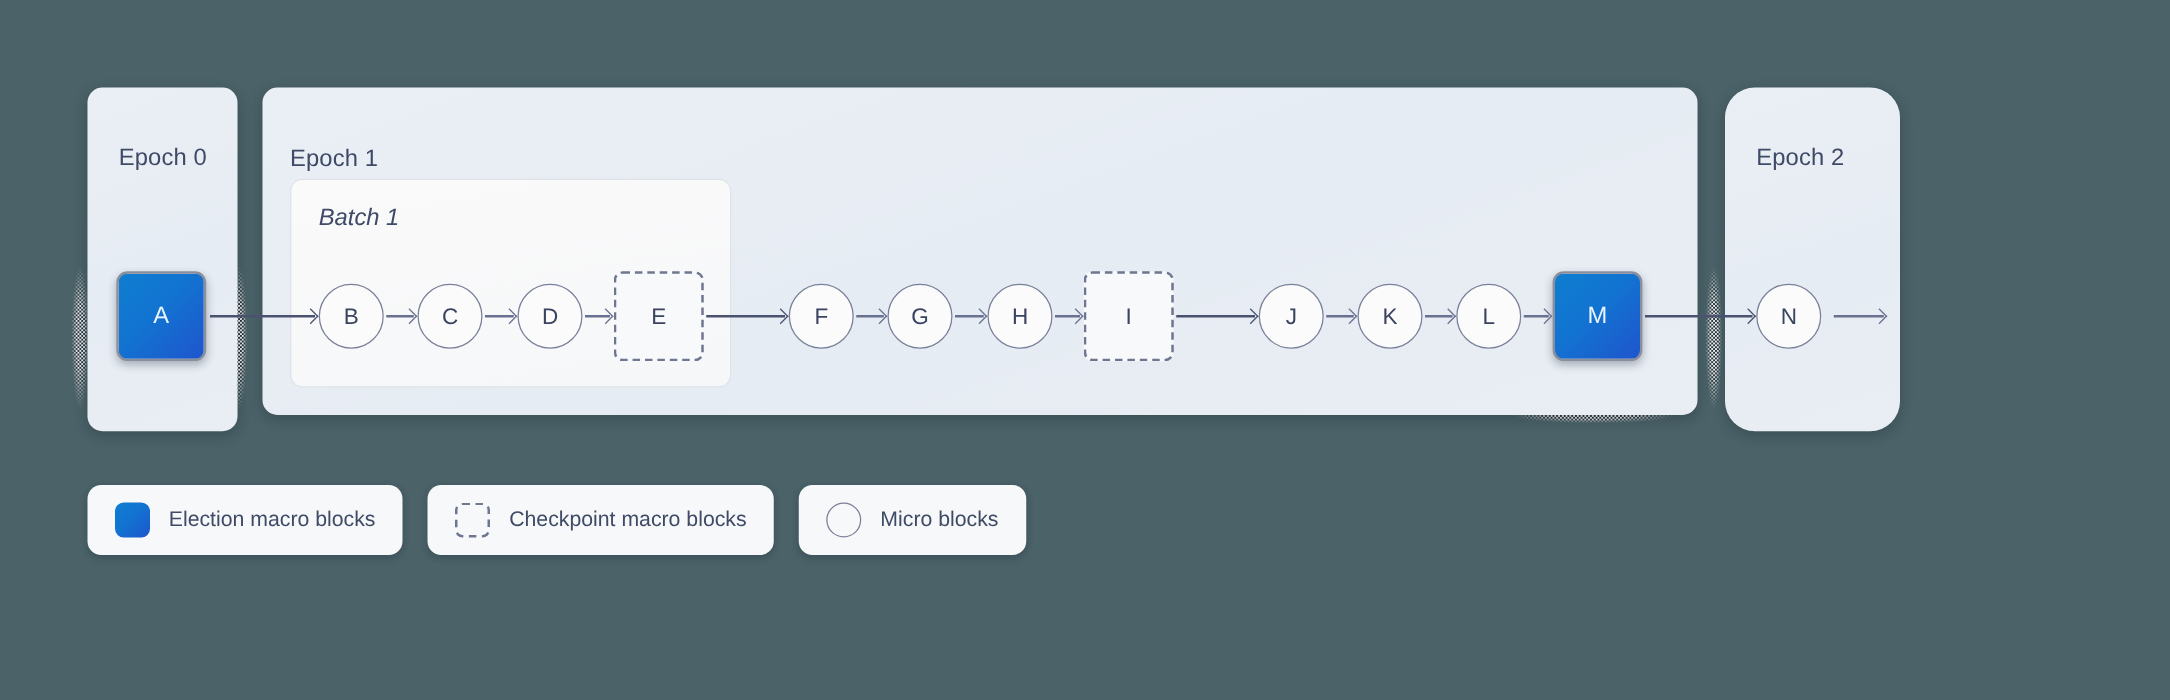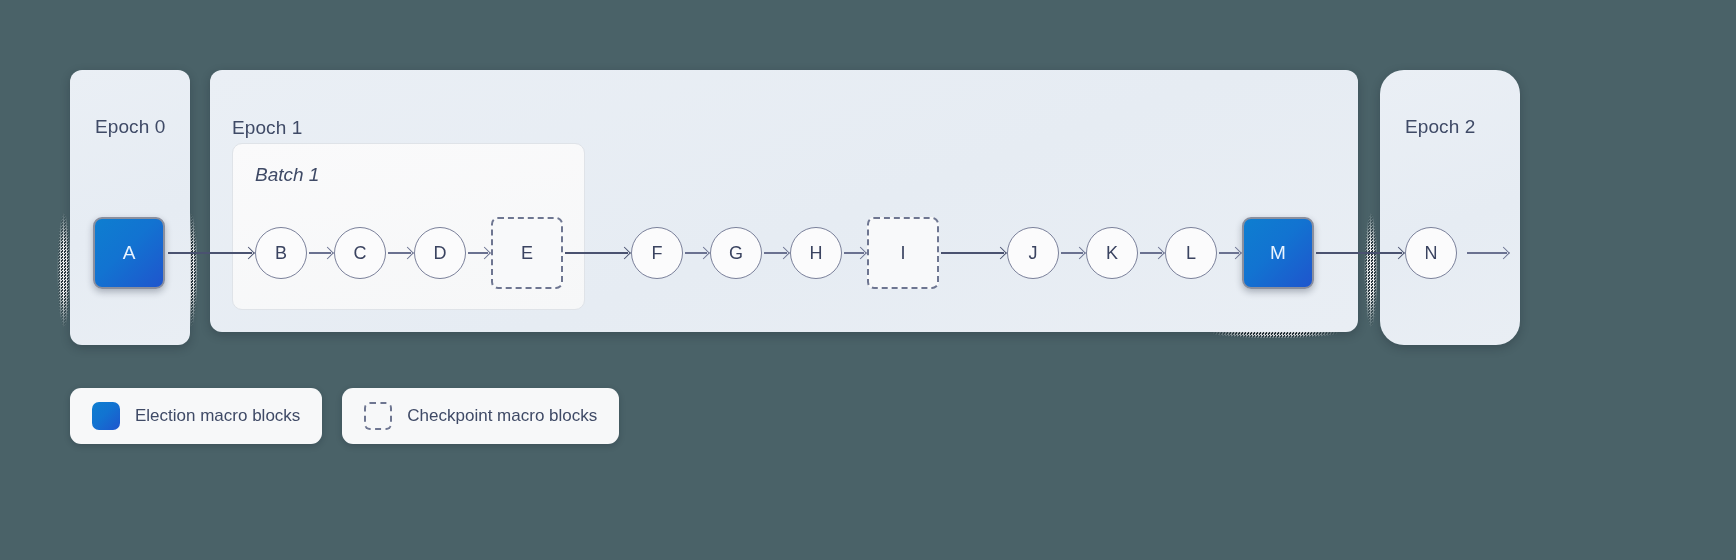--- a/index.html
+++ b/index.html
@@ -297,15 +297,19 @@
 
   <div class="legend-row">
     <div class="legend-item">
       <span class="sw-election"></span>
       <span class="legend-label">Election macro blocks</span>
     </div>
     <div class="legend-item">
       <span class="sw-checkpoint"></span>
       <span class="legend-label">Checkpoint macro blocks</span>
     </div>
+    <div class="legend-item">
+      <span class="sw-micro"></span>
+      <span class="legend-label">Micro blocks</span>
+    </div>
   </div>
 
 </div>
 
 </body></html>

